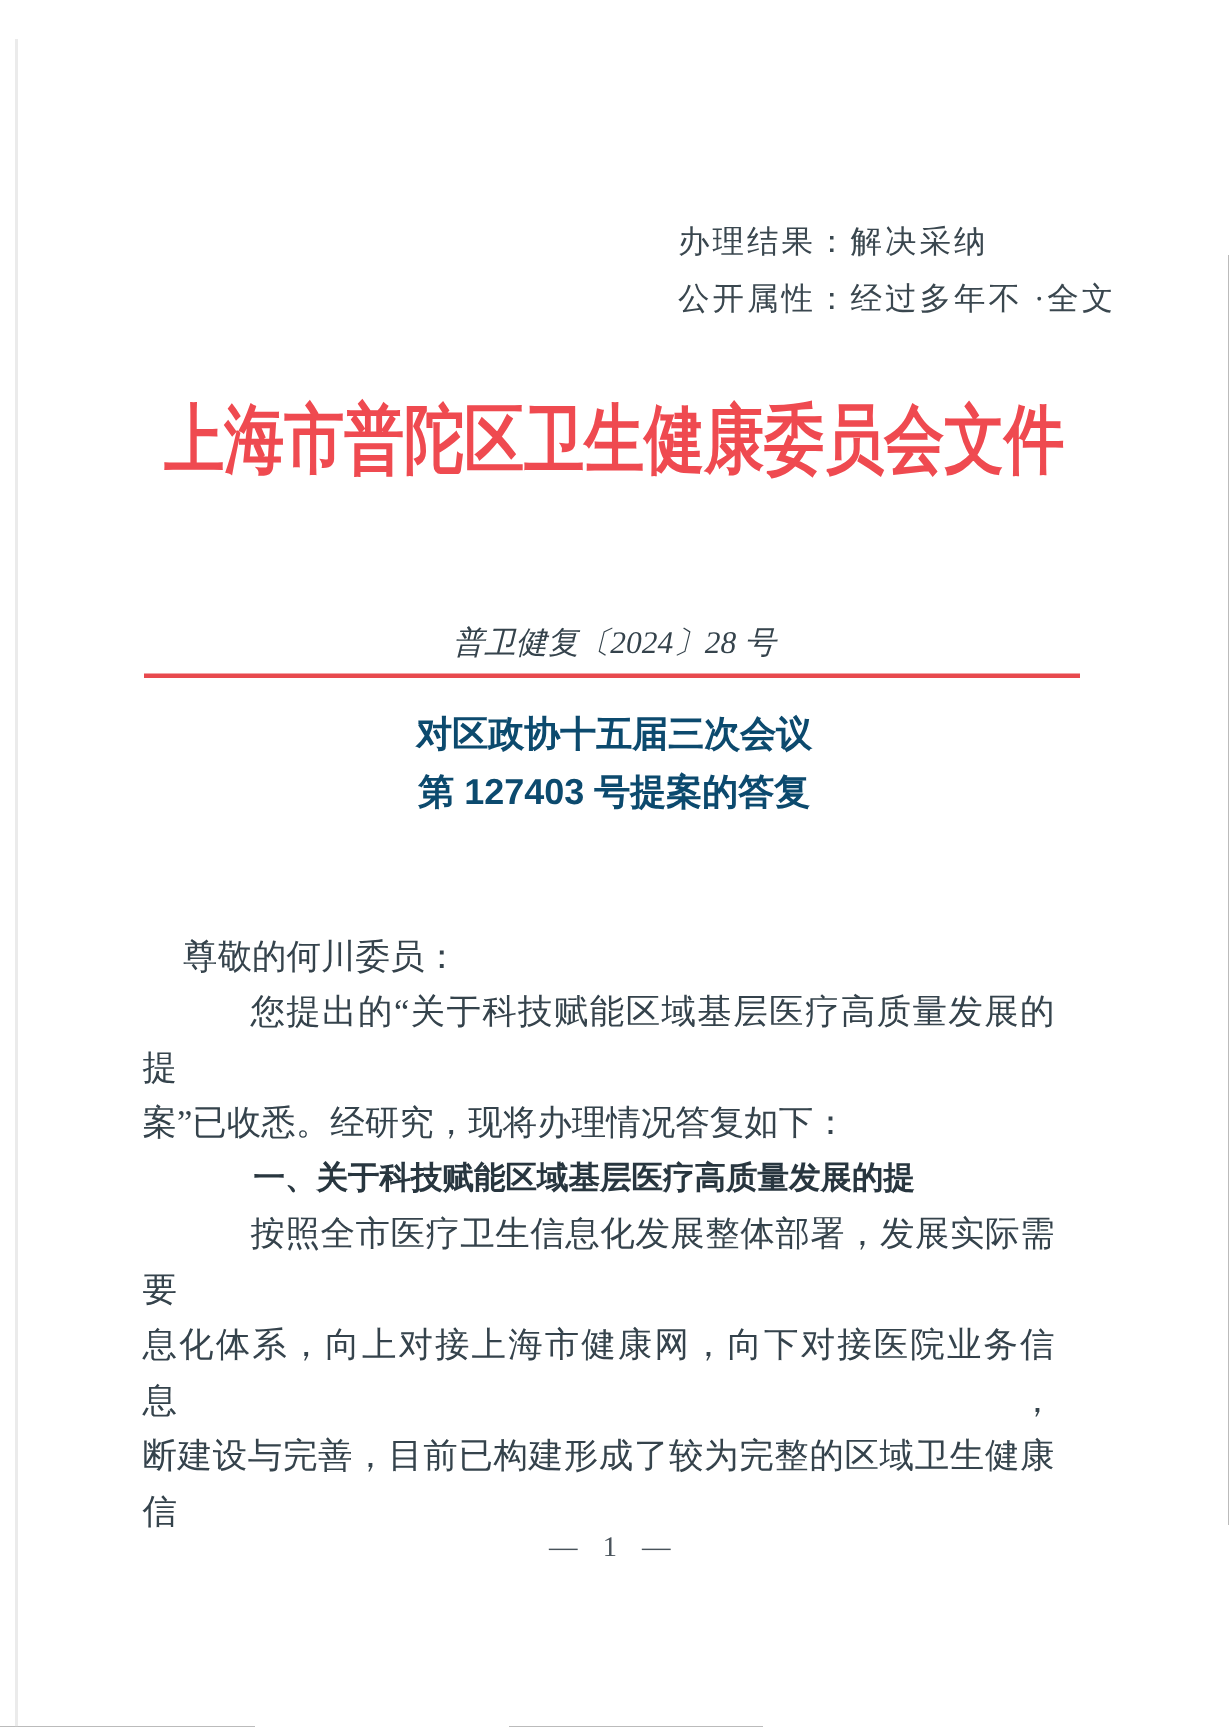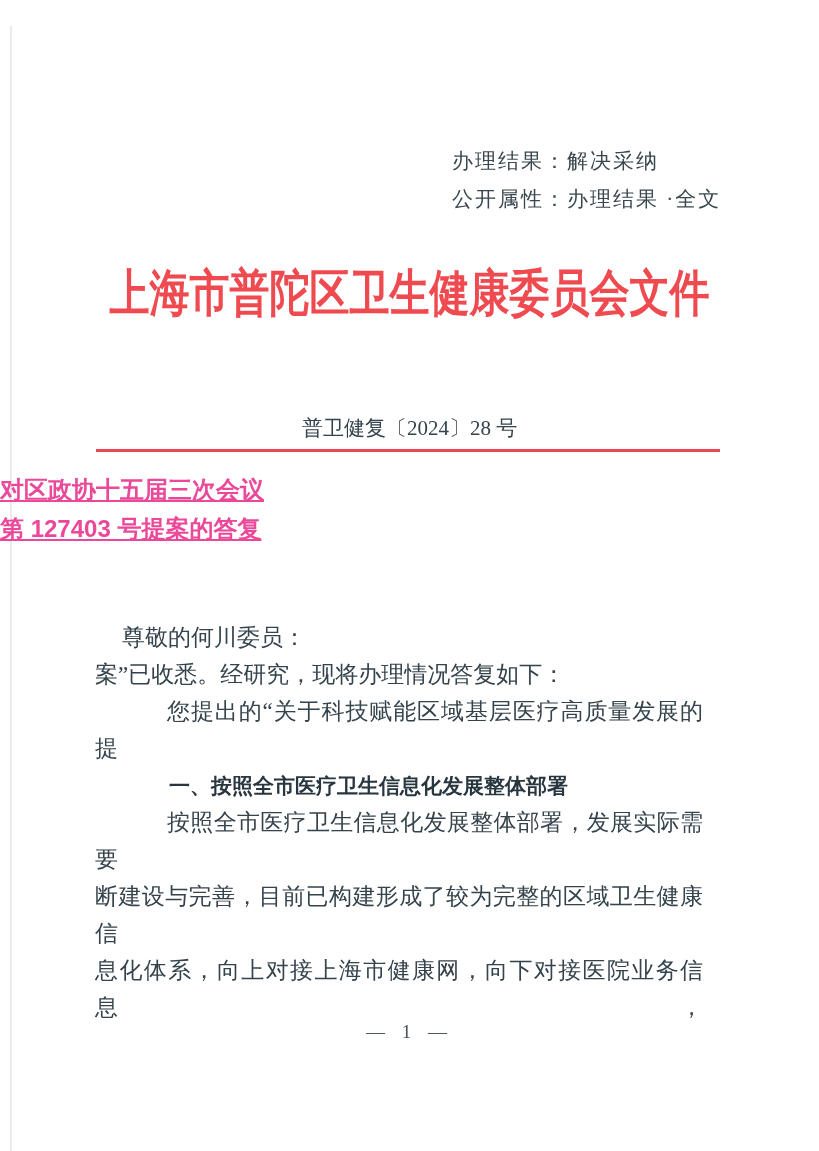--- a/index.html
+++ b/index.html
@@ -48,39 +48,40 @@
   }
   .doc-number {
     position: absolute;
     top: 413px;
     left: 0;
     width: 100%;
     text-align: center;
     font-size: 21px;
     line-height: 30px;
     color: #35434c;
+    font-style: italic;
   }
   .red-divider {
     position: absolute;
     top: 449px;
     left: 96px;
     width: 624px;
     height: 3px;
   }
   .doc-title {
     position: absolute;
     top: 470px;
     left: 0;
     width: 100%;
+    text-align: center;
     font-family: "Liberation Sans", "DejaVu Sans", sans-serif;
     font-weight: 700;
     font-size: 24px;
     line-height: 39px;
-    color: #ec4899;
-    text-decoration: underline;
+    color: #0c4a6e;
   }
   .body-text {
     position: absolute;
     top: 595px;
     left: 95px;
     width: 608px;
     font-size: 23px;
     line-height: 37px;
     color: #35434c;
   }
@@ -109,39 +110,39 @@
 </style>
 </head>
 <body>
 
 <div class="page">
 
   <div class="scan-edge"></div>
 
   <div class="meta-block">
     <div class="line">办理结果：解决采纳</div>
-    <div class="line">公开属性：办理结果 ·全文</div>
+    <div class="line">公开属性：经过多年不 ·全文</div>
   </div>
 
   <div class="agency-title" style="color: rgb(239, 74, 80);">上海市普陀区卫生健康委员会文件</div>
 
   <div class="doc-number">普卫健复〔2024〕28 号</div>
 
   <div class="red-divider" style="background: rgb(232, 73, 78);"></div>
 
   <div class="doc-title">
     <div class="line">对区政协十五届三次会议</div>
     <div class="line">第 127403 号提案的答复</div>
   </div>
 
   <div class="body-text">
     <div class="line end salutation">尊敬的何川委员：</div>
+    <div class="line fill indent">您提出的“关于科技赋能区域基层医疗高质量发展的提</div>
     <div class="line end">案”已收悉。经研究，现将办理情况答复如下：</div>
-    <div class="line fill indent">您提出的“关于科技赋能区域基层医疗高质量发展的提</div>
-    <div class="line end heading">一、按照全市医疗卫生信息化发展整体部署</div>
+    <div class="line end heading">一、关于科技赋能区域基层医疗高质量发展的提</div>
     <div class="line fill indent">按照全市医疗卫生信息化发展整体部署，发展实际需要</div>
+    <div class="line fill">息化体系，向上对接上海市健康网，向下对接医院业务信息，</div>
     <div class="line fill">断建设与完善，目前已构建形成了较为完整的区域卫生健康信</div>
-    <div class="line fill">息化体系，向上对接上海市健康网，向下对接医院业务信息，</div>
   </div>
 
   <div class="page-footer">— 1 —</div>
 
 </div>
 
 </body></html>

